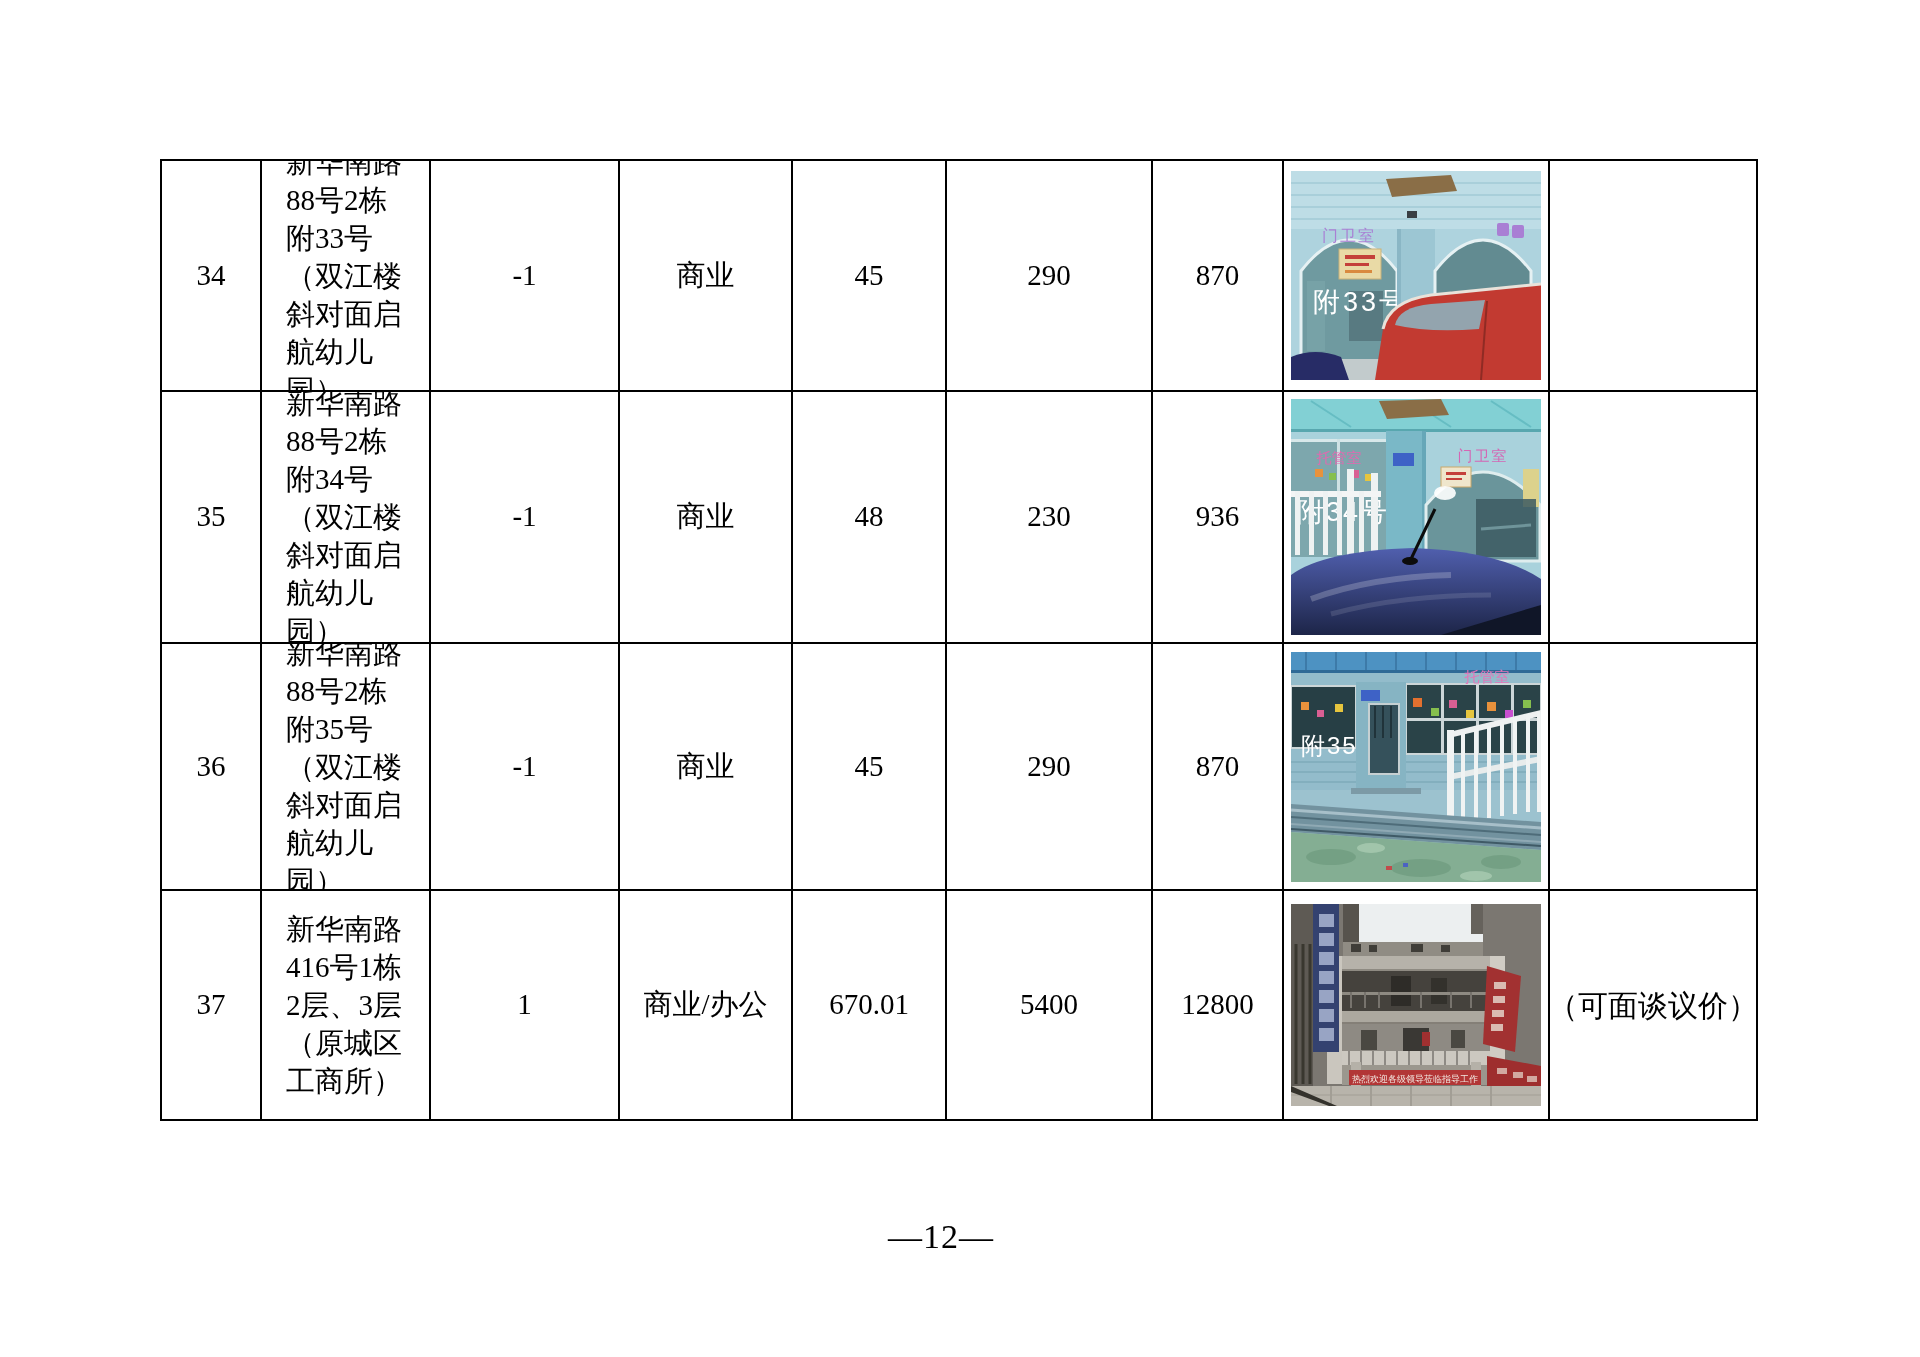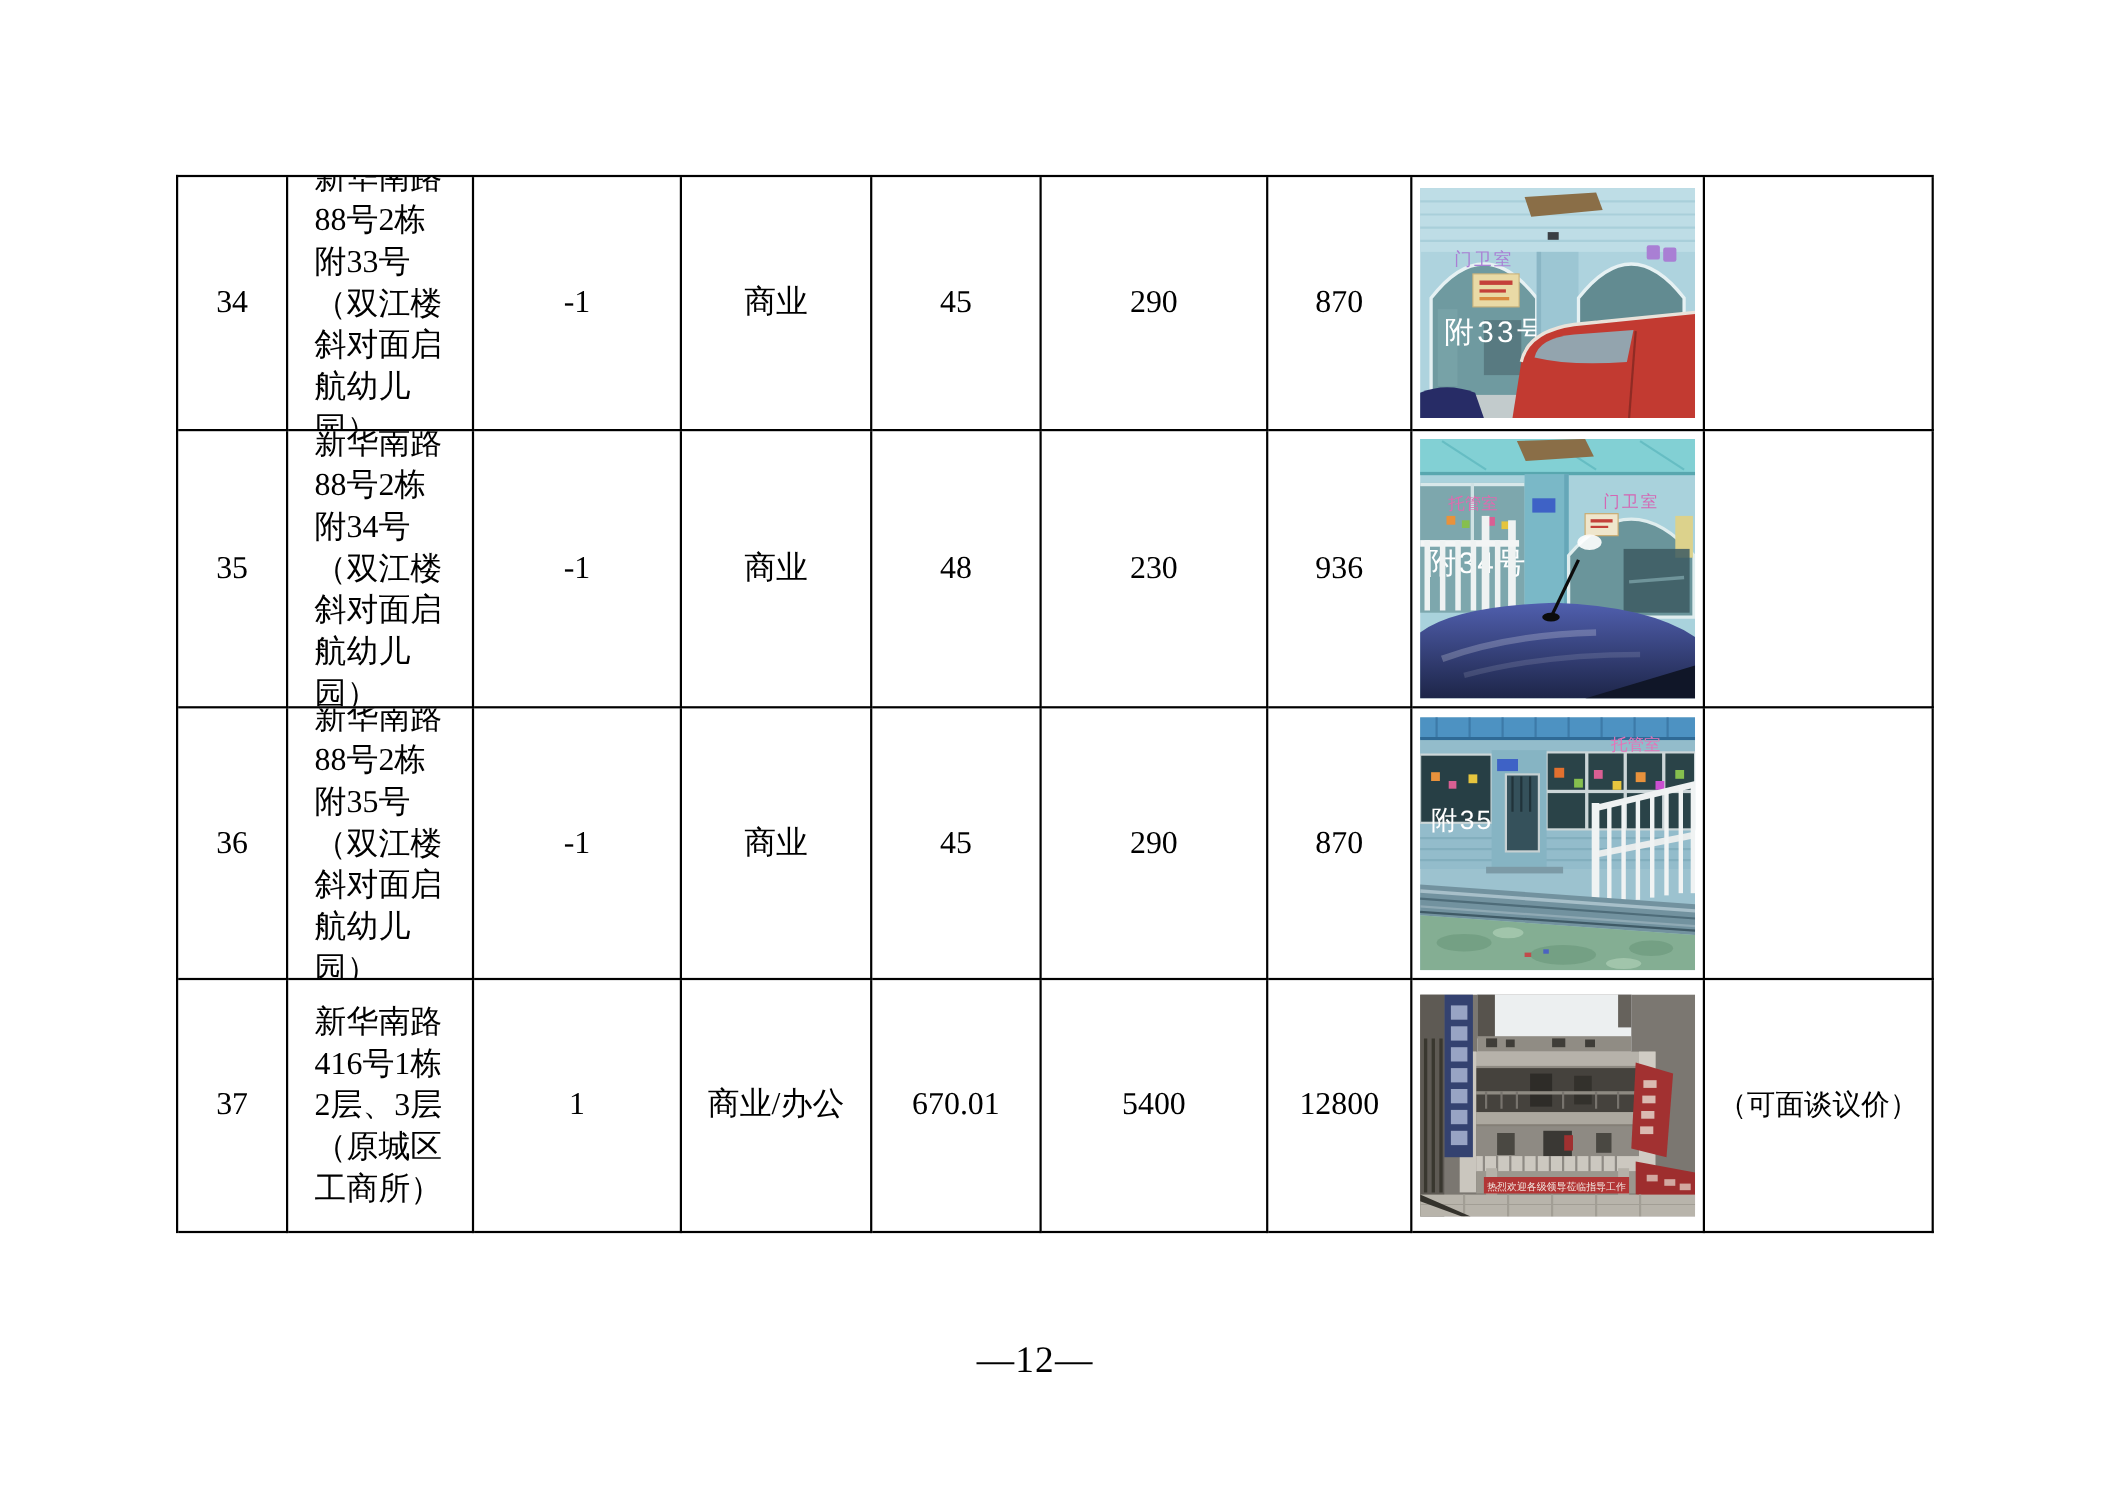--- a/index.html
+++ b/index.html
@@ -17,21 +17,21 @@
   }
   .cell{
     border-right:2px solid #000;border-bottom:2px solid #000;
     display:flex;align-items:center;justify-content:center;
     font-size:29px;line-height:1.3;overflow:hidden;box-sizing:border-box;
     text-align:center;
   }
   .cell.address{
     padding:0 24px;text-align:left;line-height:38px;
   }
-  .cell.note{font-size:26px;white-space:nowrap;}
+  .cell.note{font-size:30px;white-space:nowrap;}
   .cell.photo{padding:4px;}
   .photo-frame{display:flex;align-items:center;justify-content:center;width:100%;height:100%;}
   svg{display:block;}
   svg text{font-family:"Liberation Sans","DejaVu Sans",sans-serif;}
   .page-number{
     position:absolute;left:0;top:1218px;width:1882px;text-align:center;
     font-size:34px;letter-spacing:1px;
   }
 </style>
 </head>

